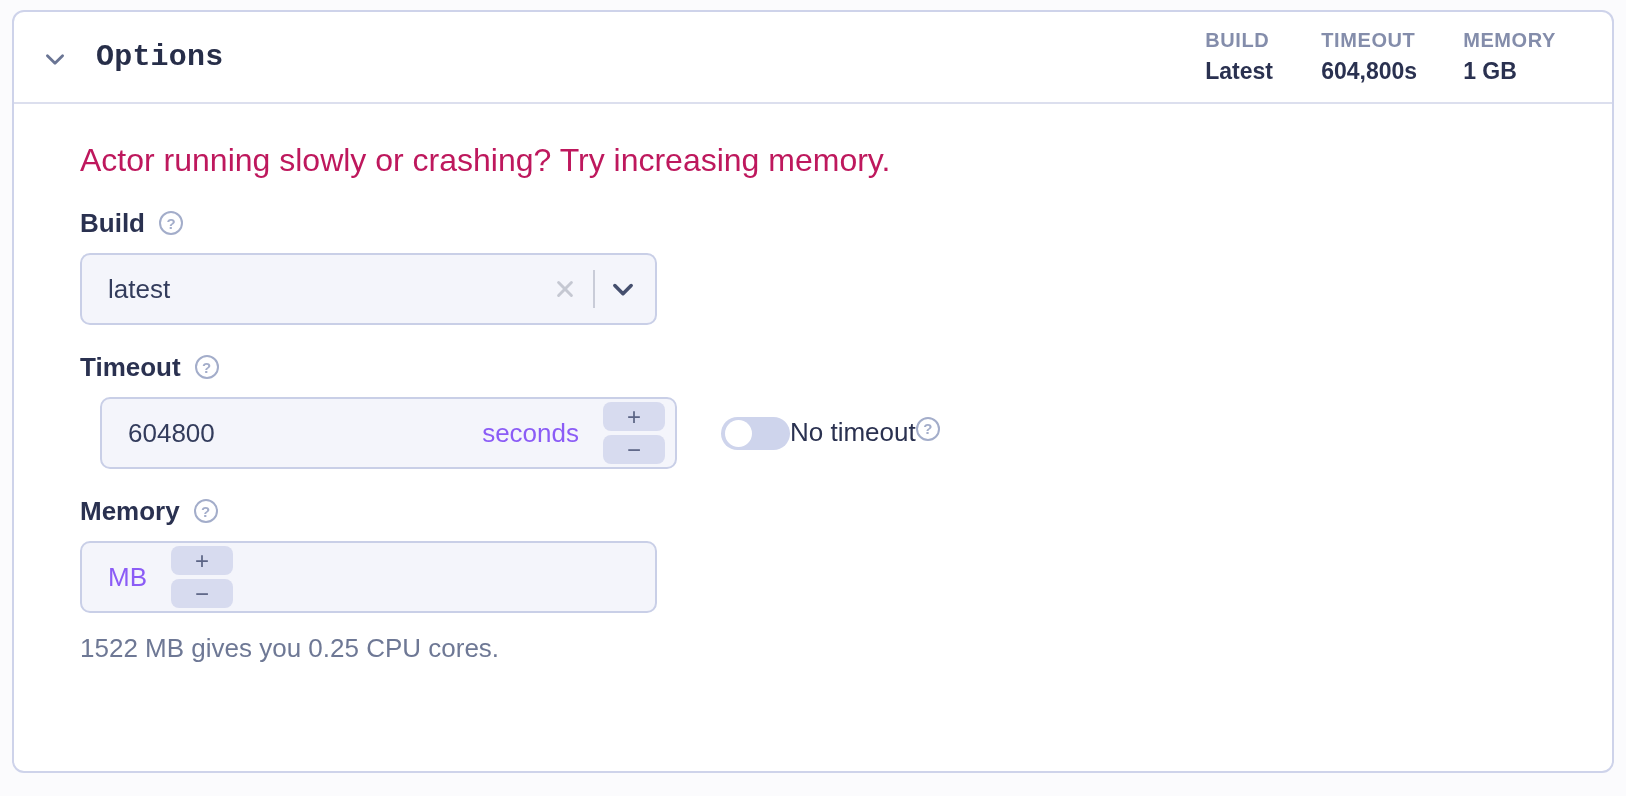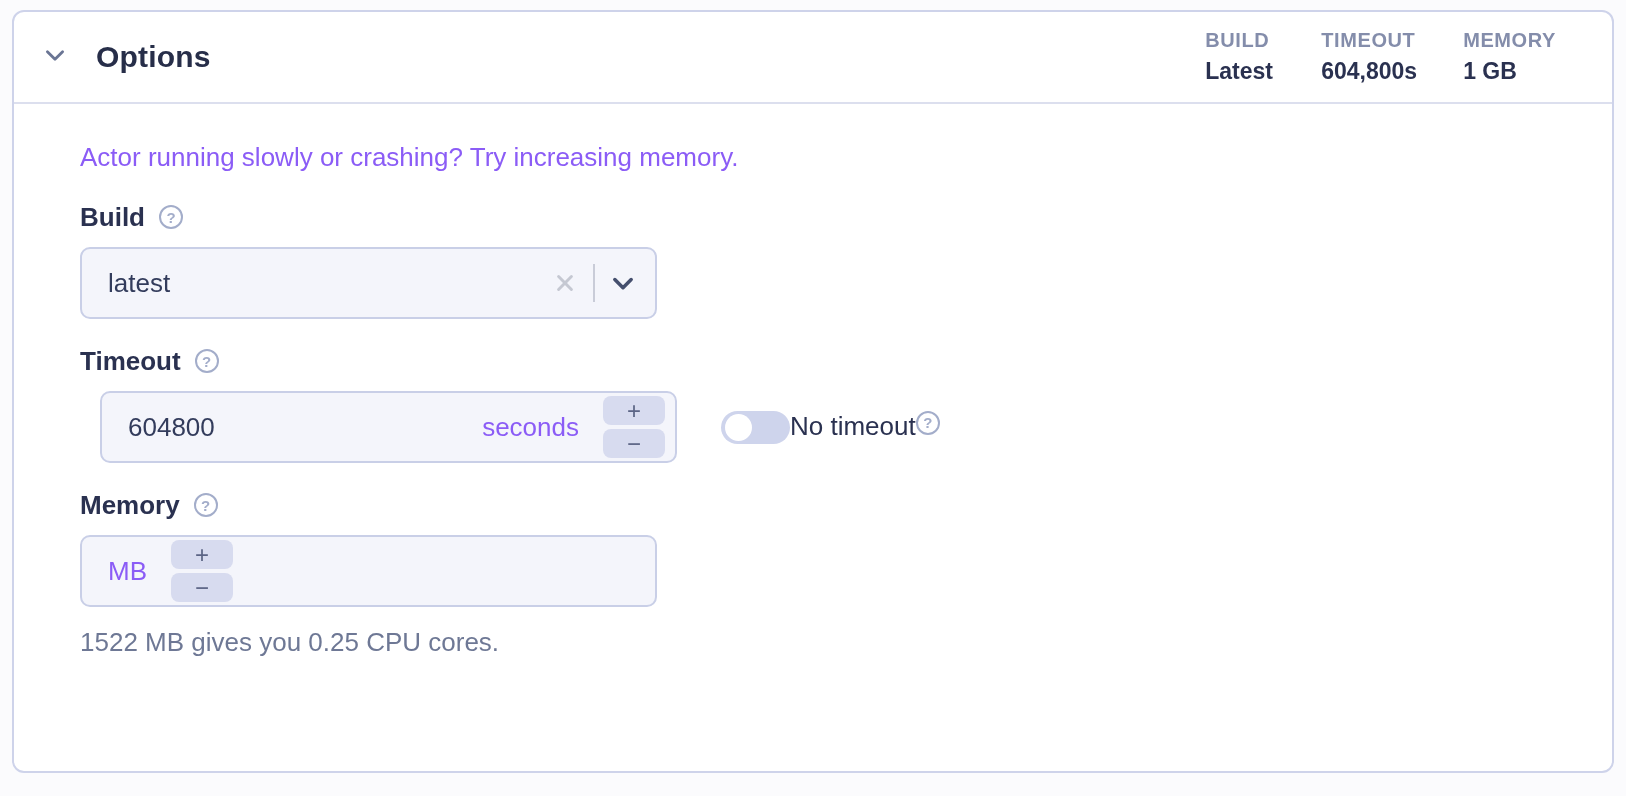--- a/index.html
+++ b/index.html
@@ -21,21 +21,21 @@
   
   .card-header {
     height: 92px;
     display: flex;
     align-items: center;
     justify-content: space-between;
     padding: 0 56px 0 26px;
     border-bottom: 2px solid #dcdfee;
     cursor: pointer;
   }
-  .header-left { display: flex; align-items: flex-start; }
+  .header-left { display: flex; align-items: flex-end; font-family: Liberation Mono, monospace; }
   .chev-btn { display: inline-flex; align-items: center; justify-content: center; width: 30px; height: 30px; }
   .card-title {
     margin-left: 26px;
     font-size: 30px;
     font-weight: 700;
     color: #272e49;
     letter-spacing: 0.2px;
   }
   .summary { display: flex; gap: 46px; }
   .summary-col { display: flex; flex-direction: column; gap: 6px; min-width: 70px; }
@@ -46,22 +46,22 @@
     letter-spacing: 0.6px;
   }
   .summary-value {
     font-size: 23px;
     font-weight: 700;
     color: #2a3150;
   }
   
   .card-body { padding: 38px 66px 0 66px; }
   .intro {
-    font-size: 26px;
-    color: #8b5cf6;
+    font-size: 32px;
+    color: #be185d;
     margin-bottom: 28px;
   }
   .field-label {
     display: flex;
     align-items: center;
     gap: 14px;
     margin-bottom: 14px;
     height: 32px;
   }
   .field-label .lbl {

